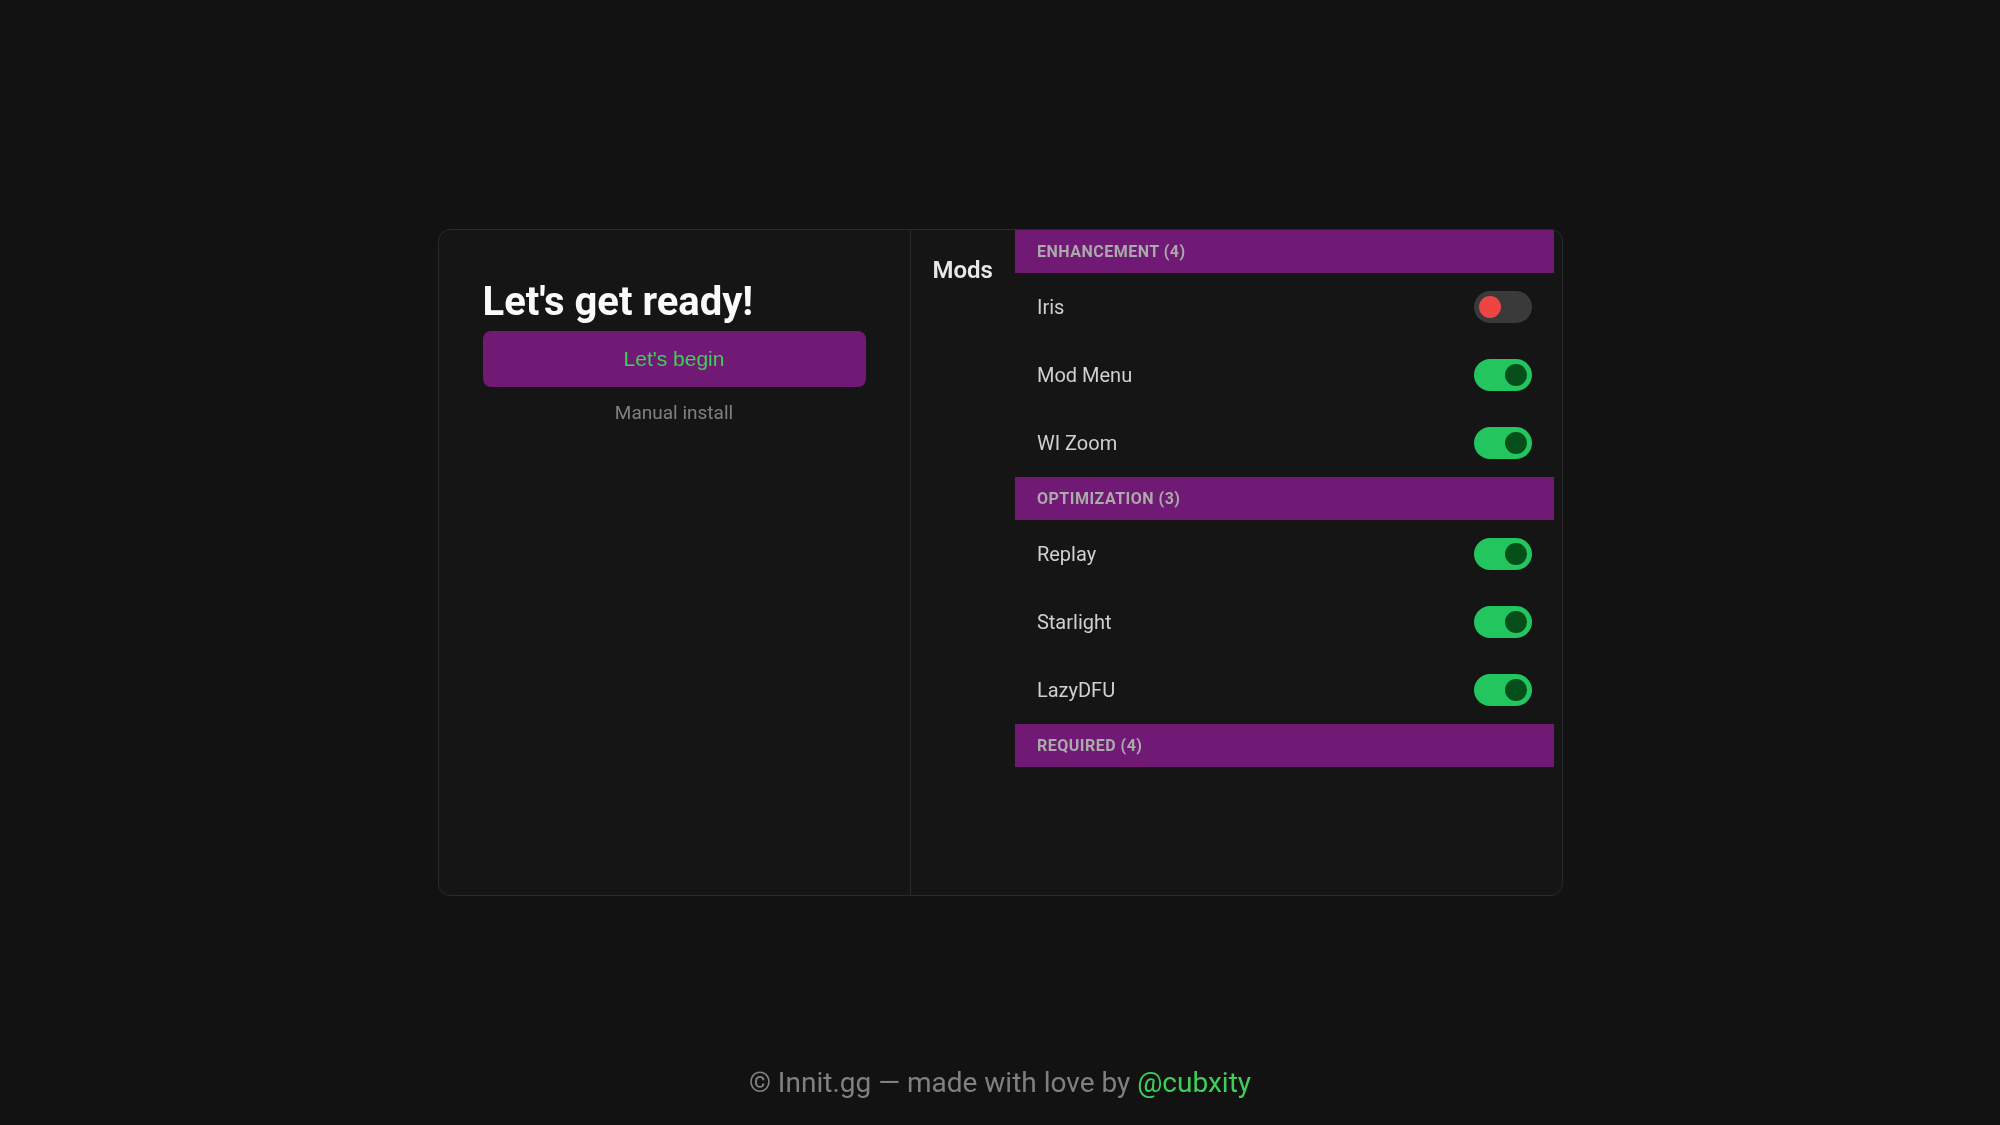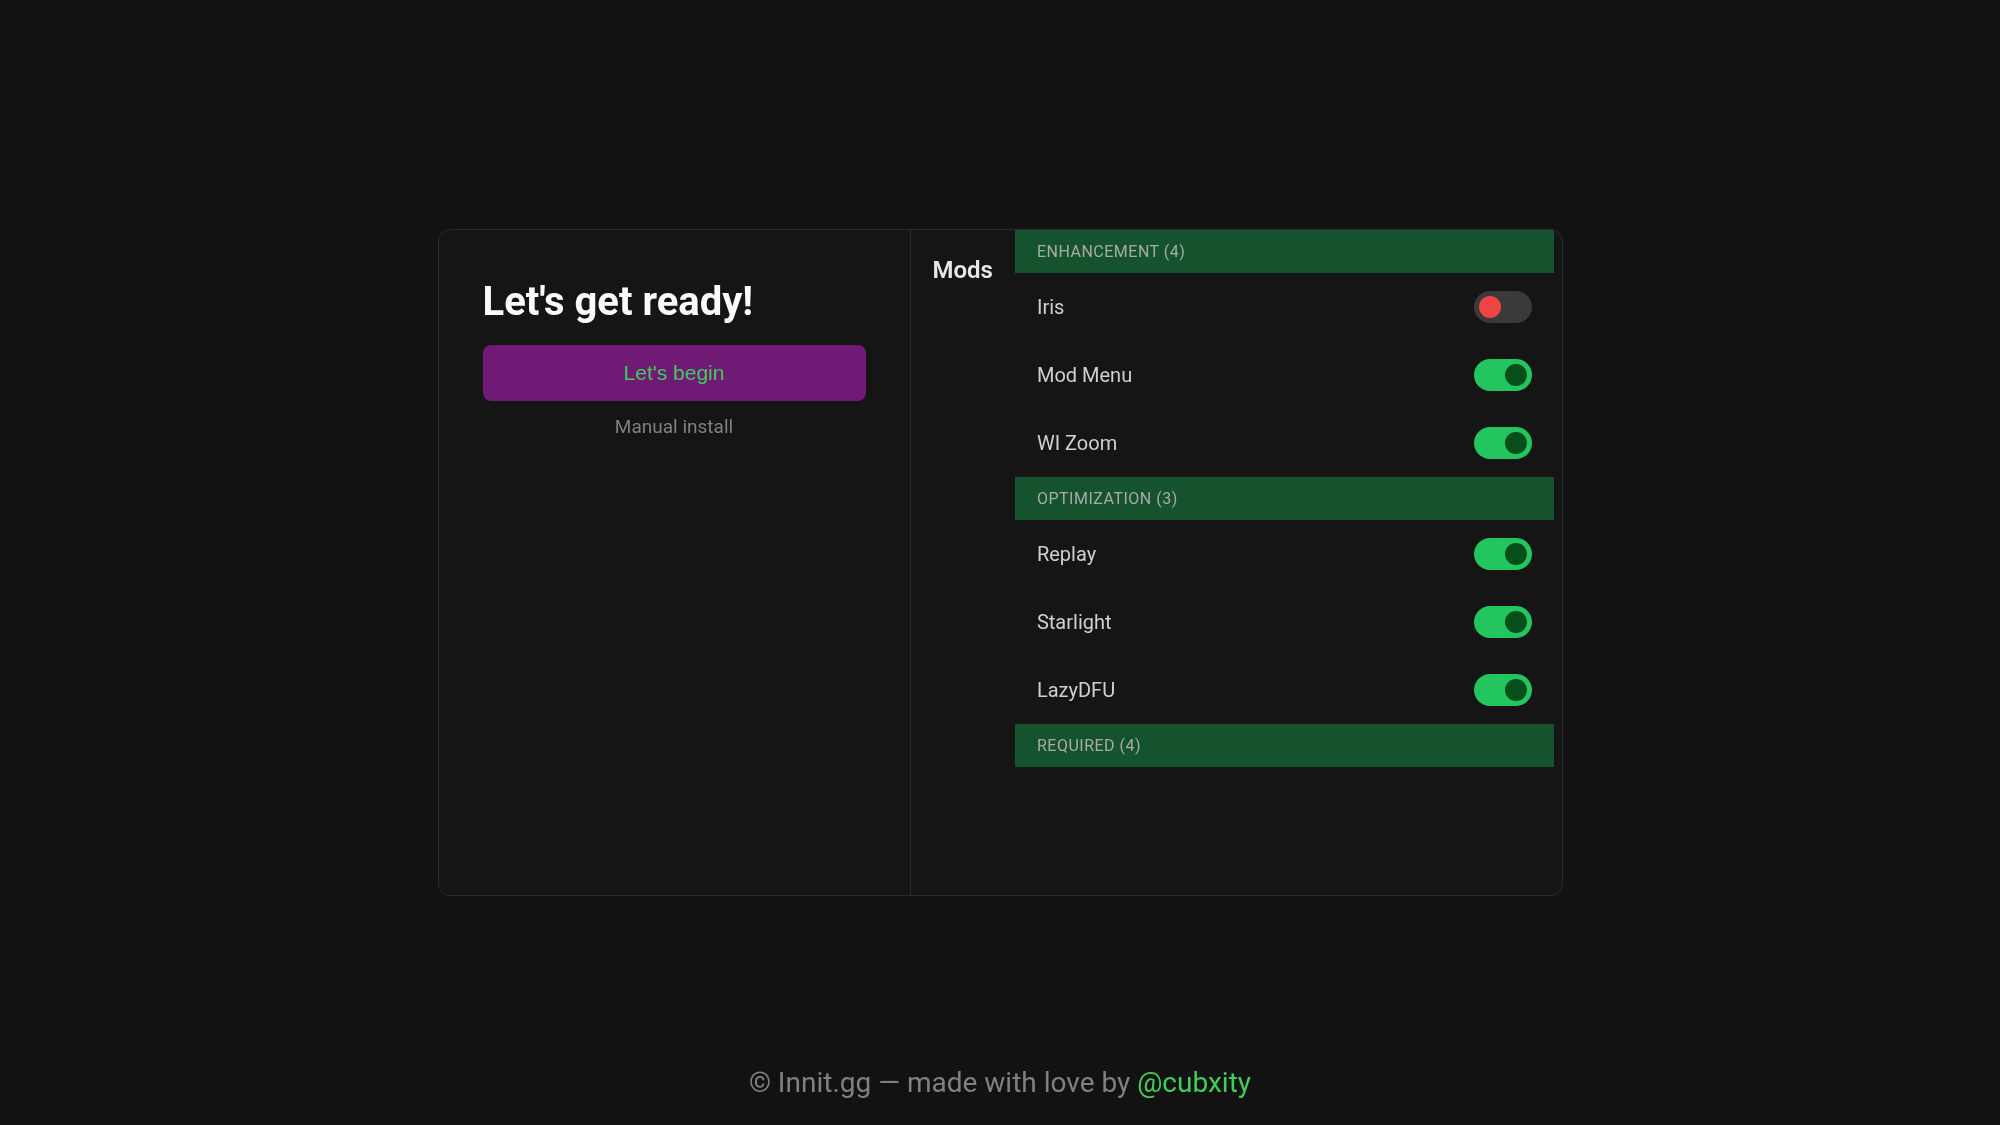--- a/index.html
+++ b/index.html
@@ -32,21 +32,21 @@
       width: 472px;
       border-right: 1px solid #2a2a2a;
       padding: 48px 44px 40px 44px;
       display: flex;
       flex-direction: column;
     }
     .title {
       font-size: 40px;
       font-weight: 700;
       color: #fafafa;
-      margin-bottom: 20px;
+      margin-bottom: 6px;
     }
     .description {
       font-size: 22px;
       line-height: 1.55;
       color: #a0a0a0;
       flex: 1;
     }
     .description .bold {
       color: #c8c8c8;
       font-weight: 600;
@@ -90,24 +90,24 @@
       width: 8px;
     }
     .scroll-area::-webkit-scrollbar-track {
       background: transparent;
     }
     .scroll-area::-webkit-scrollbar-thumb {
       background: #3a3a3a;
       border-radius: 4px;
     }
     .section-header {
-      background: #14532d;
+      background: #701a75;
       padding: 12px 22px;
       font-size: 16px;
-      font-weight: 400;
+      font-weight: 700;
       letter-spacing: 0.5px;
       color: #aaa;
       text-transform: uppercase;
     }
     .mod-row {
       display: flex;
       align-items: center;
       justify-content: space-between;
       padding: 18px 22px;
       font-size: 20px;

